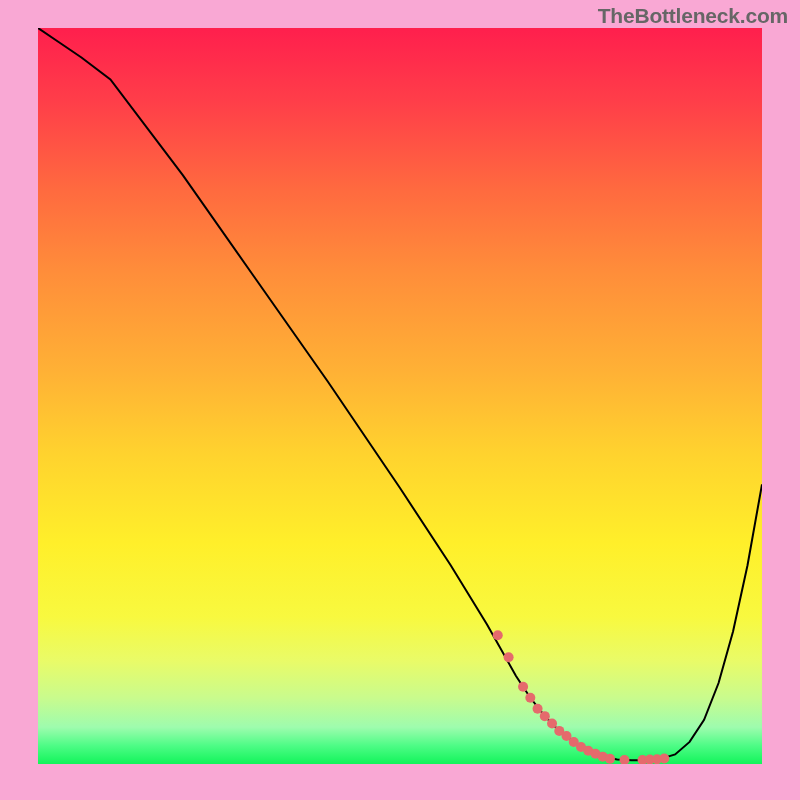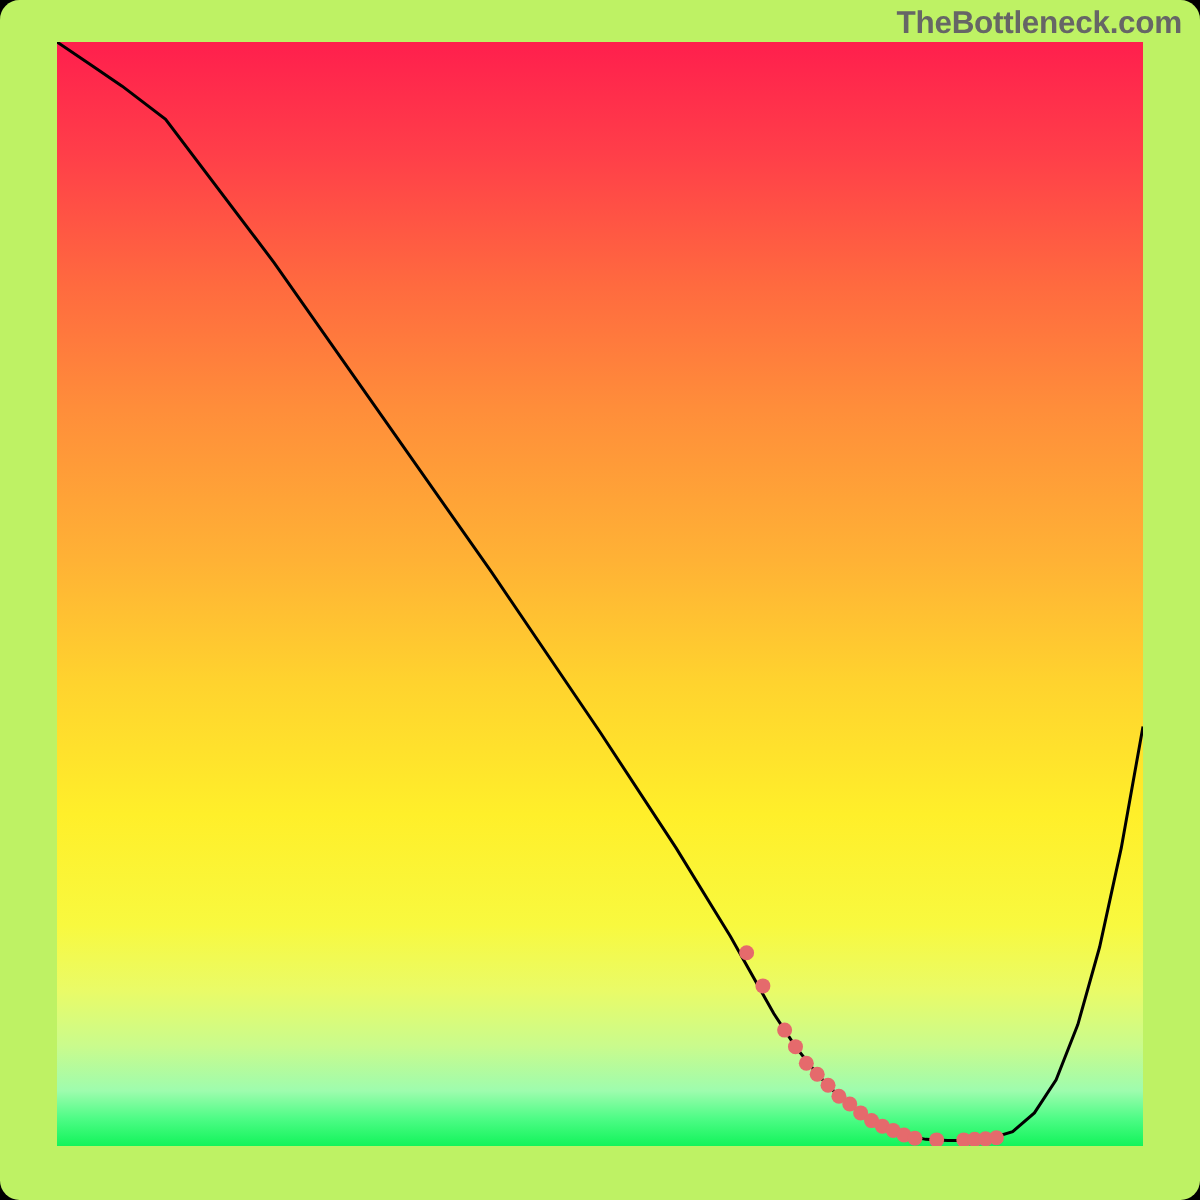--- a/index.html
+++ b/index.html
@@ -1,22 +1,21 @@
 <!DOCTYPE html>
 <html><head>
 <meta charset="utf-8">
 <style>
   * { margin: 0; padding: 0; box-sizing: border-box; }
   html, body { width: 800px; height: 800px; background: #000; overflow: hidden; }
   .container {
     position: relative;
     width: 800px;
     height: 800px;
-    background: #bef264;
-    border-radius: 13px;
+    background: #f9a8d4;
   }
   .attribution {
     position: absolute;
     top: 4px;
     right: 12px;
     font-family: Arial, Helvetica, sans-serif;
     font-size: 21px;
     font-weight: 600;
     color: #666;
     letter-spacing: -0.2px;

